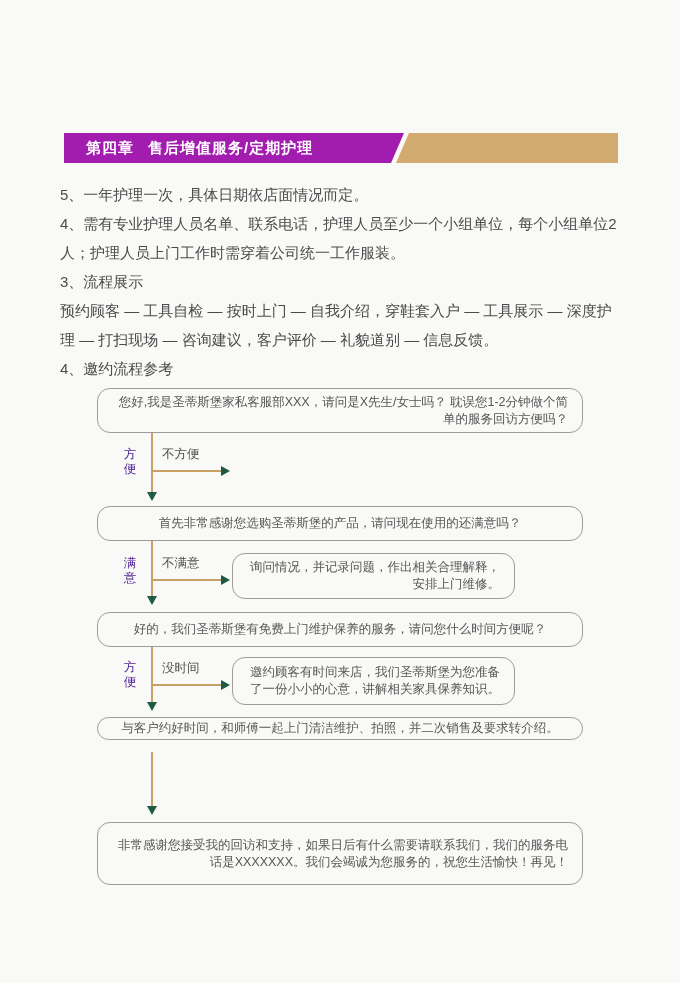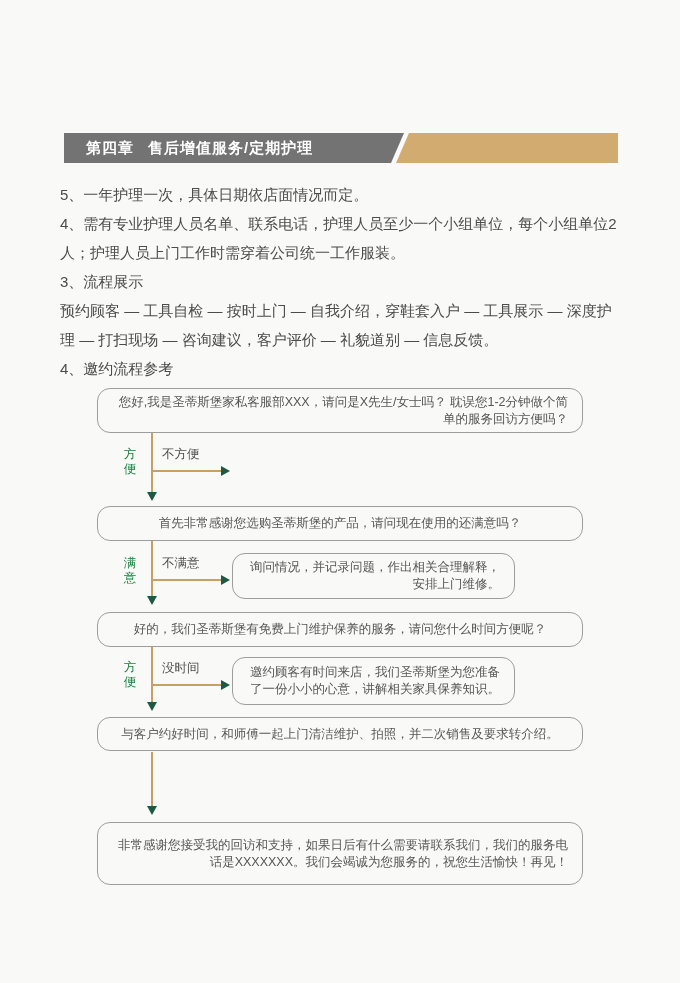--- a/index.html
+++ b/index.html
@@ -7,21 +7,21 @@
     width:680px;height:983px;position:relative;
     background:#f9f9f7;
     font-family:"Liberation Sans","DejaVu Sans",sans-serif;
     color:#4b4b4b;
   }
   .page{position:absolute;inset:0;overflow:hidden;}
 
   
   .hdr-teal{
     position:absolute;left:64px;top:133px;width:340px;height:30px;
-    background:#737373;color:#ffffff;font-weight:bold;font-size:15px;
+    background:#a21caf;color:#ffffff;font-weight:bold;font-size:15px;
     line-height:30px;box-sizing:border-box;padding-left:22px;
     clip-path:polygon(0 0,100% 0,calc(100% - 13px) 100%,0 100%);
     letter-spacing:1px;white-space:nowrap;
   }
   .hdr-teal .gap{display:inline-block;width:14px;}
   .hdr-tan{
     position:absolute;left:396px;top:133px;width:222px;height:30px;
     background:#d2ab70;
     clip-path:polygon(13px 0,100% 0,100% 100%,0 100%);
   }
@@ -48,21 +48,21 @@
     border-left:5px solid transparent;border-right:5px solid transparent;
     border-top:9px solid #1e5a43;
   }
   .arr-right{
     position:absolute;width:0;height:0;
     border-top:5px solid transparent;border-bottom:5px solid transparent;
     border-left:9px solid #1e5a43;
   }
   .blabel-v{
     position:absolute;width:16px;font-size:12.5px;line-height:15px;
-    color:#15803d;word-break:break-all;text-align:center;
+    color:#4c1d95;word-break:break-all;text-align:center;
   }
   .blabel-h{
     position:absolute;font-size:12.5px;color:#4b4b4b;white-space:nowrap;
   }
 </style>
 </head>
 <body>
 
 <div class="page">
 
@@ -101,20 +101,20 @@
   <div class="fbox" style="left:97px;top:612px;width:486px;height:35px;">好的，我们圣蒂斯堡有免费上门维护保养的服务，请问您什么时间方便呢？</div>
 
   <div class="vline" style="left:151px;top:647px;height:55px;"></div>
   <div class="arr-down" style="left:147px;top:702px;"></div>
   <div class="hline" style="left:153px;top:684px;width:68px;"></div>
   <div class="arr-right" style="left:221px;top:680px;"></div>
   <div class="blabel-v" style="left:122px;top:660px;">方便</div>
   <div class="blabel-h" style="left:162px;top:660px;">没时间</div>
   <div class="fbox" style="left:232px;top:657px;width:283px;height:48px;">邀约顾客有时间来店，我们圣蒂斯堡为您准备了一份小小的心意，讲解相关家具保养知识。</div>
 
-  <div class="fbox" style="left:97px;top:717px;width:486px;height:34px;">与客户约好时间，和师傅一起上门清洁维护、拍照，并二次销售及要求转介绍。</div>
+  <div class="fbox" style="left:97px;top:717px;width:486px;height:23px;">与客户约好时间，和师傅一起上门清洁维护、拍照，并二次销售及要求转介绍。</div>
 
   <div class="vline" style="left:151px;top:752px;height:54px;"></div>
   <div class="arr-down" style="left:147px;top:806px;"></div>
 
   <div class="fbox" style="left:97px;top:822px;width:486px;height:63px;">非常感谢您接受我的回访和支持，如果日后有什么需要请联系我们，我们的服务电话是XXXXXXX。我们会竭诚为您服务的，祝您生活愉快！再见！</div>
 
 </div>
 
 </body></html>

